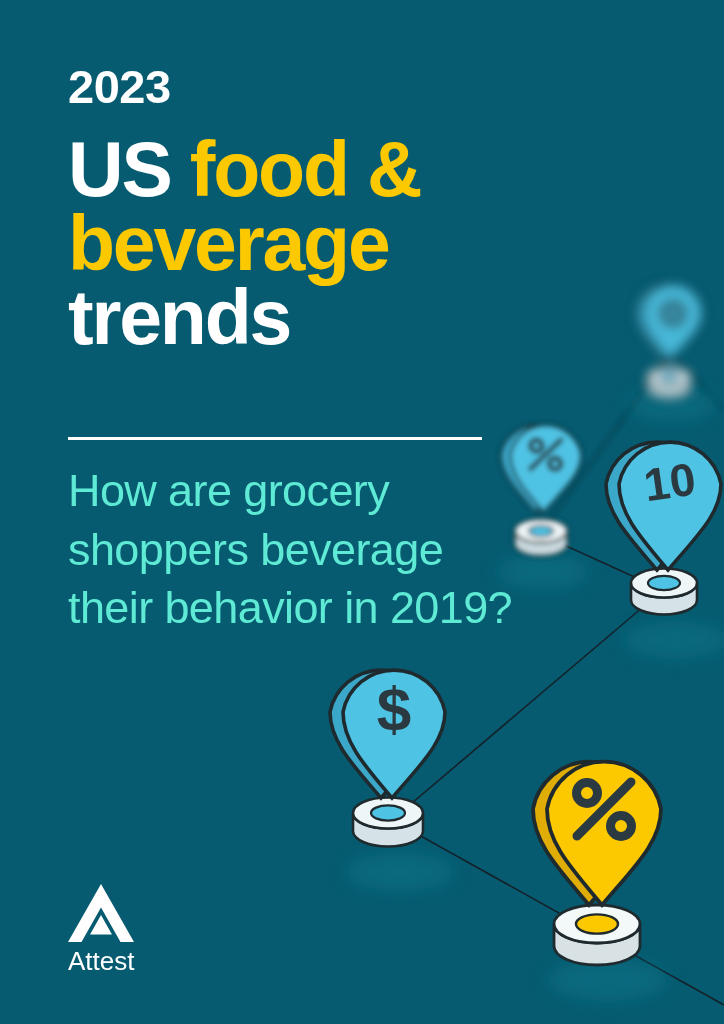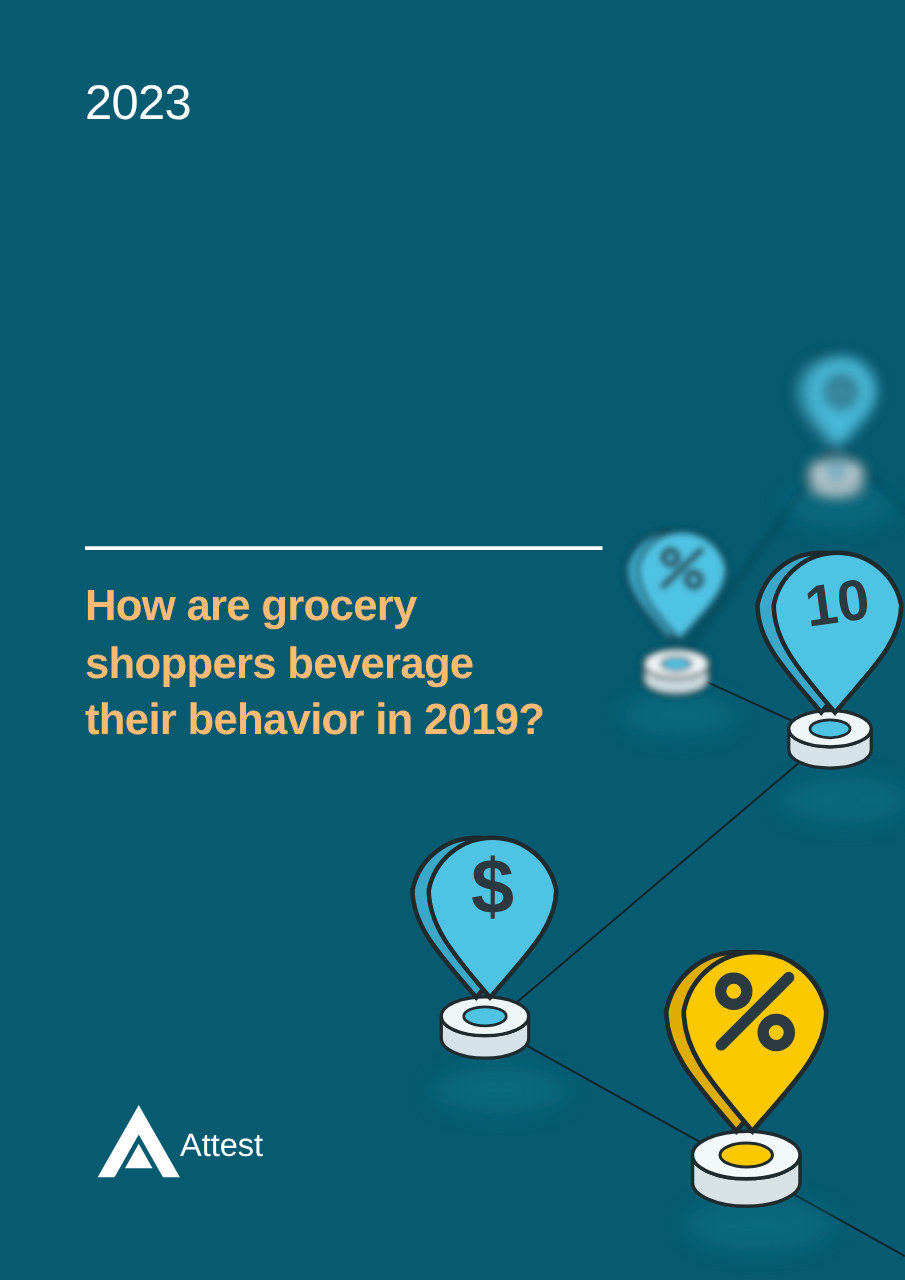--- a/index.html
+++ b/index.html
@@ -29,22 +29,22 @@
   
   #text-layer {
     position:absolute;
     inset:0;
     z-index:3;
   }
 
   .year {
     position:absolute;
     left:68px; top:63px;
-    font-size:39px;
-    font-weight:normal;
+    font-size:47px;
+    font-weight:bold;
     color:#ffffff;
     letter-spacing:-0.5px;
     line-height:1;
   }
 
   .headline {
     position:absolute;
     left:68px; top:133px;
     width:470px;
     font-size:77px;
@@ -59,35 +59,34 @@
     position:absolute;
     left:68px; top:437px;
     width:414px; height:3px;
     background:#ffffff;
   }
 
   .subhead {
     position:absolute;
     left:68px; top:462px;
     width:450px;
-    font-size:35px;
-    font-weight:bold;
+    font-size:45px;
+    font-weight:normal;
     line-height:1.3;
     letter-spacing:-0.6px;
-    color:#fdba74;
+    color:#5eead4;
   }
 
   
   .logo {
     position:absolute;
     left:68px; top:884px;
     display:flex;
-    flex-direction:row;
-    align-items:center;
-    margin-left:10px;
+    flex-direction:column;
+    align-items:flex-end;
   }
   .logo-mark { display:block; }
   .logo-word {
     margin-top:6px;
     font-size:26px;
     font-weight:normal;
     color:#ffffff;
     letter-spacing:0px;
     line-height:1;
   }
@@ -207,20 +206,25 @@
           <line x1="-27" y1="27" x2="27" y2="-27"></line>
         </g>
       </g>
     </g>
   </svg>
 
   <div id="text-layer">
 
     <div class="year">2023</div>
 
+    <h1 class="headline">
+      <span><span>US </span><span class="accent">food &amp;</span></span><br>
+      <span class="accent">beverage</span><br>
+      <span>trends</span>
+    </h1>
 
     <div class="divider"></div>
 
     <p class="subhead">
       <span>How are grocery</span><br>
       <span>shoppers beverage</span><br>
       <span>their behavior in 2019?</span>
     </p>
 
     <div class="logo">

